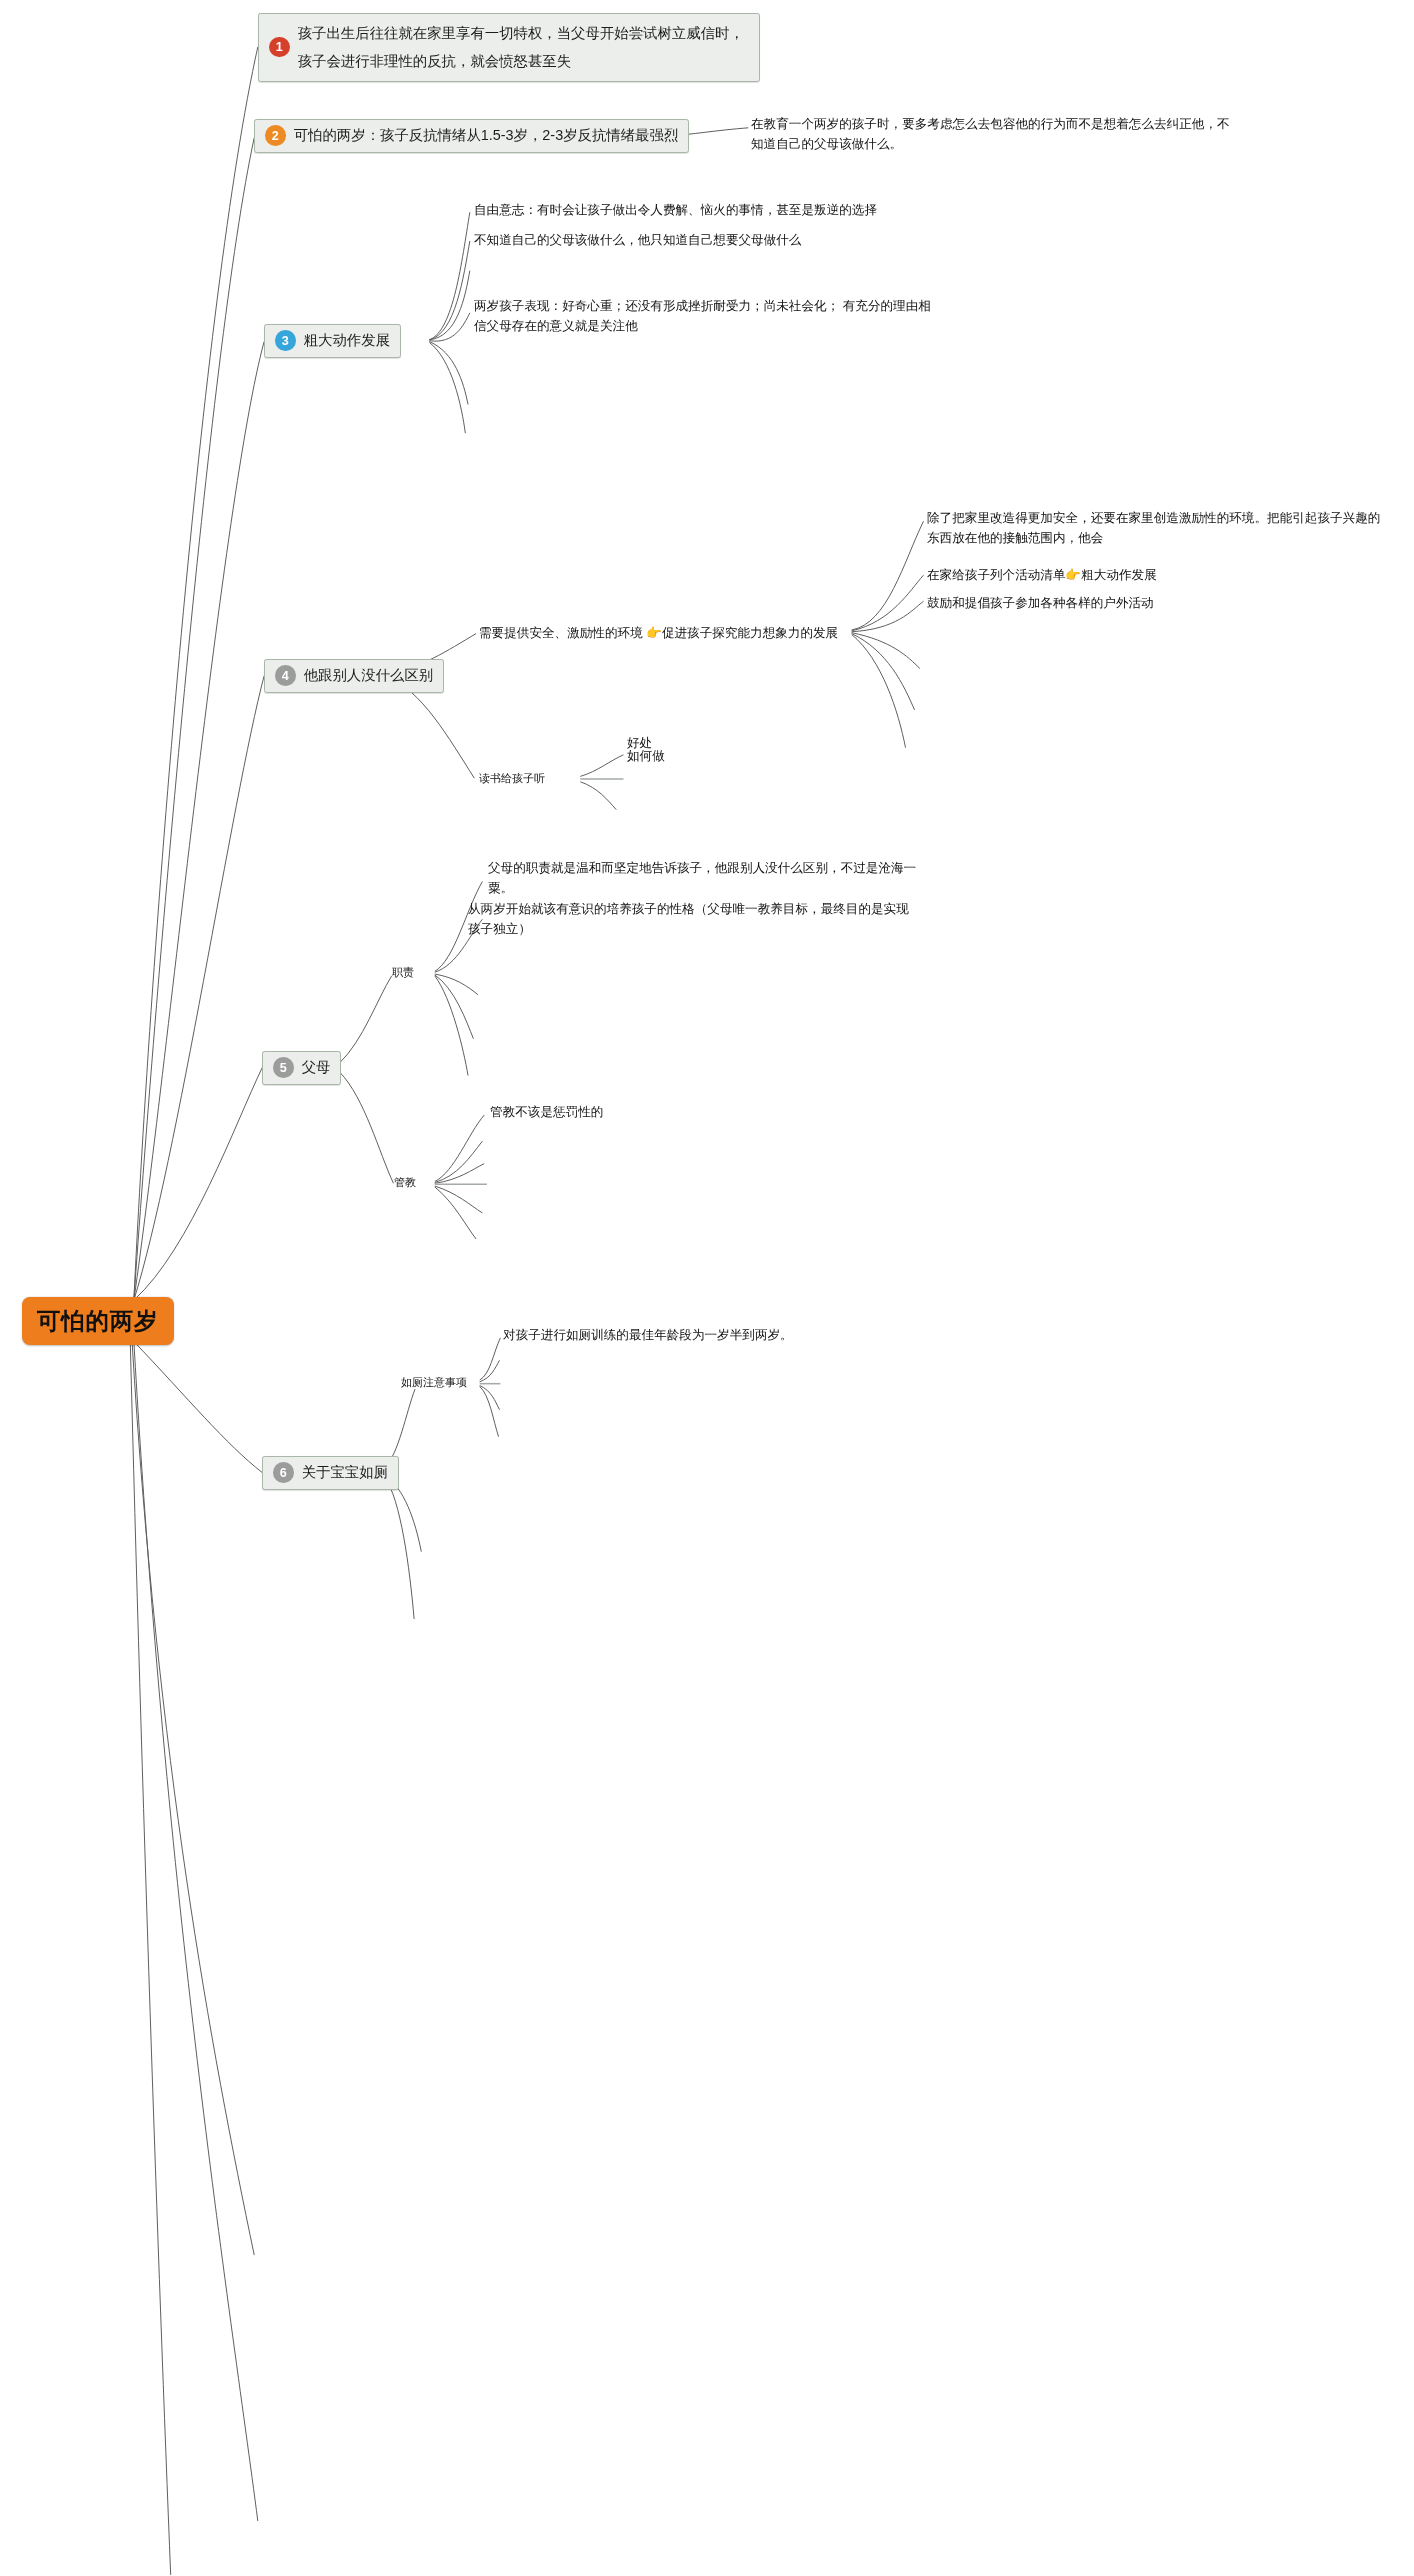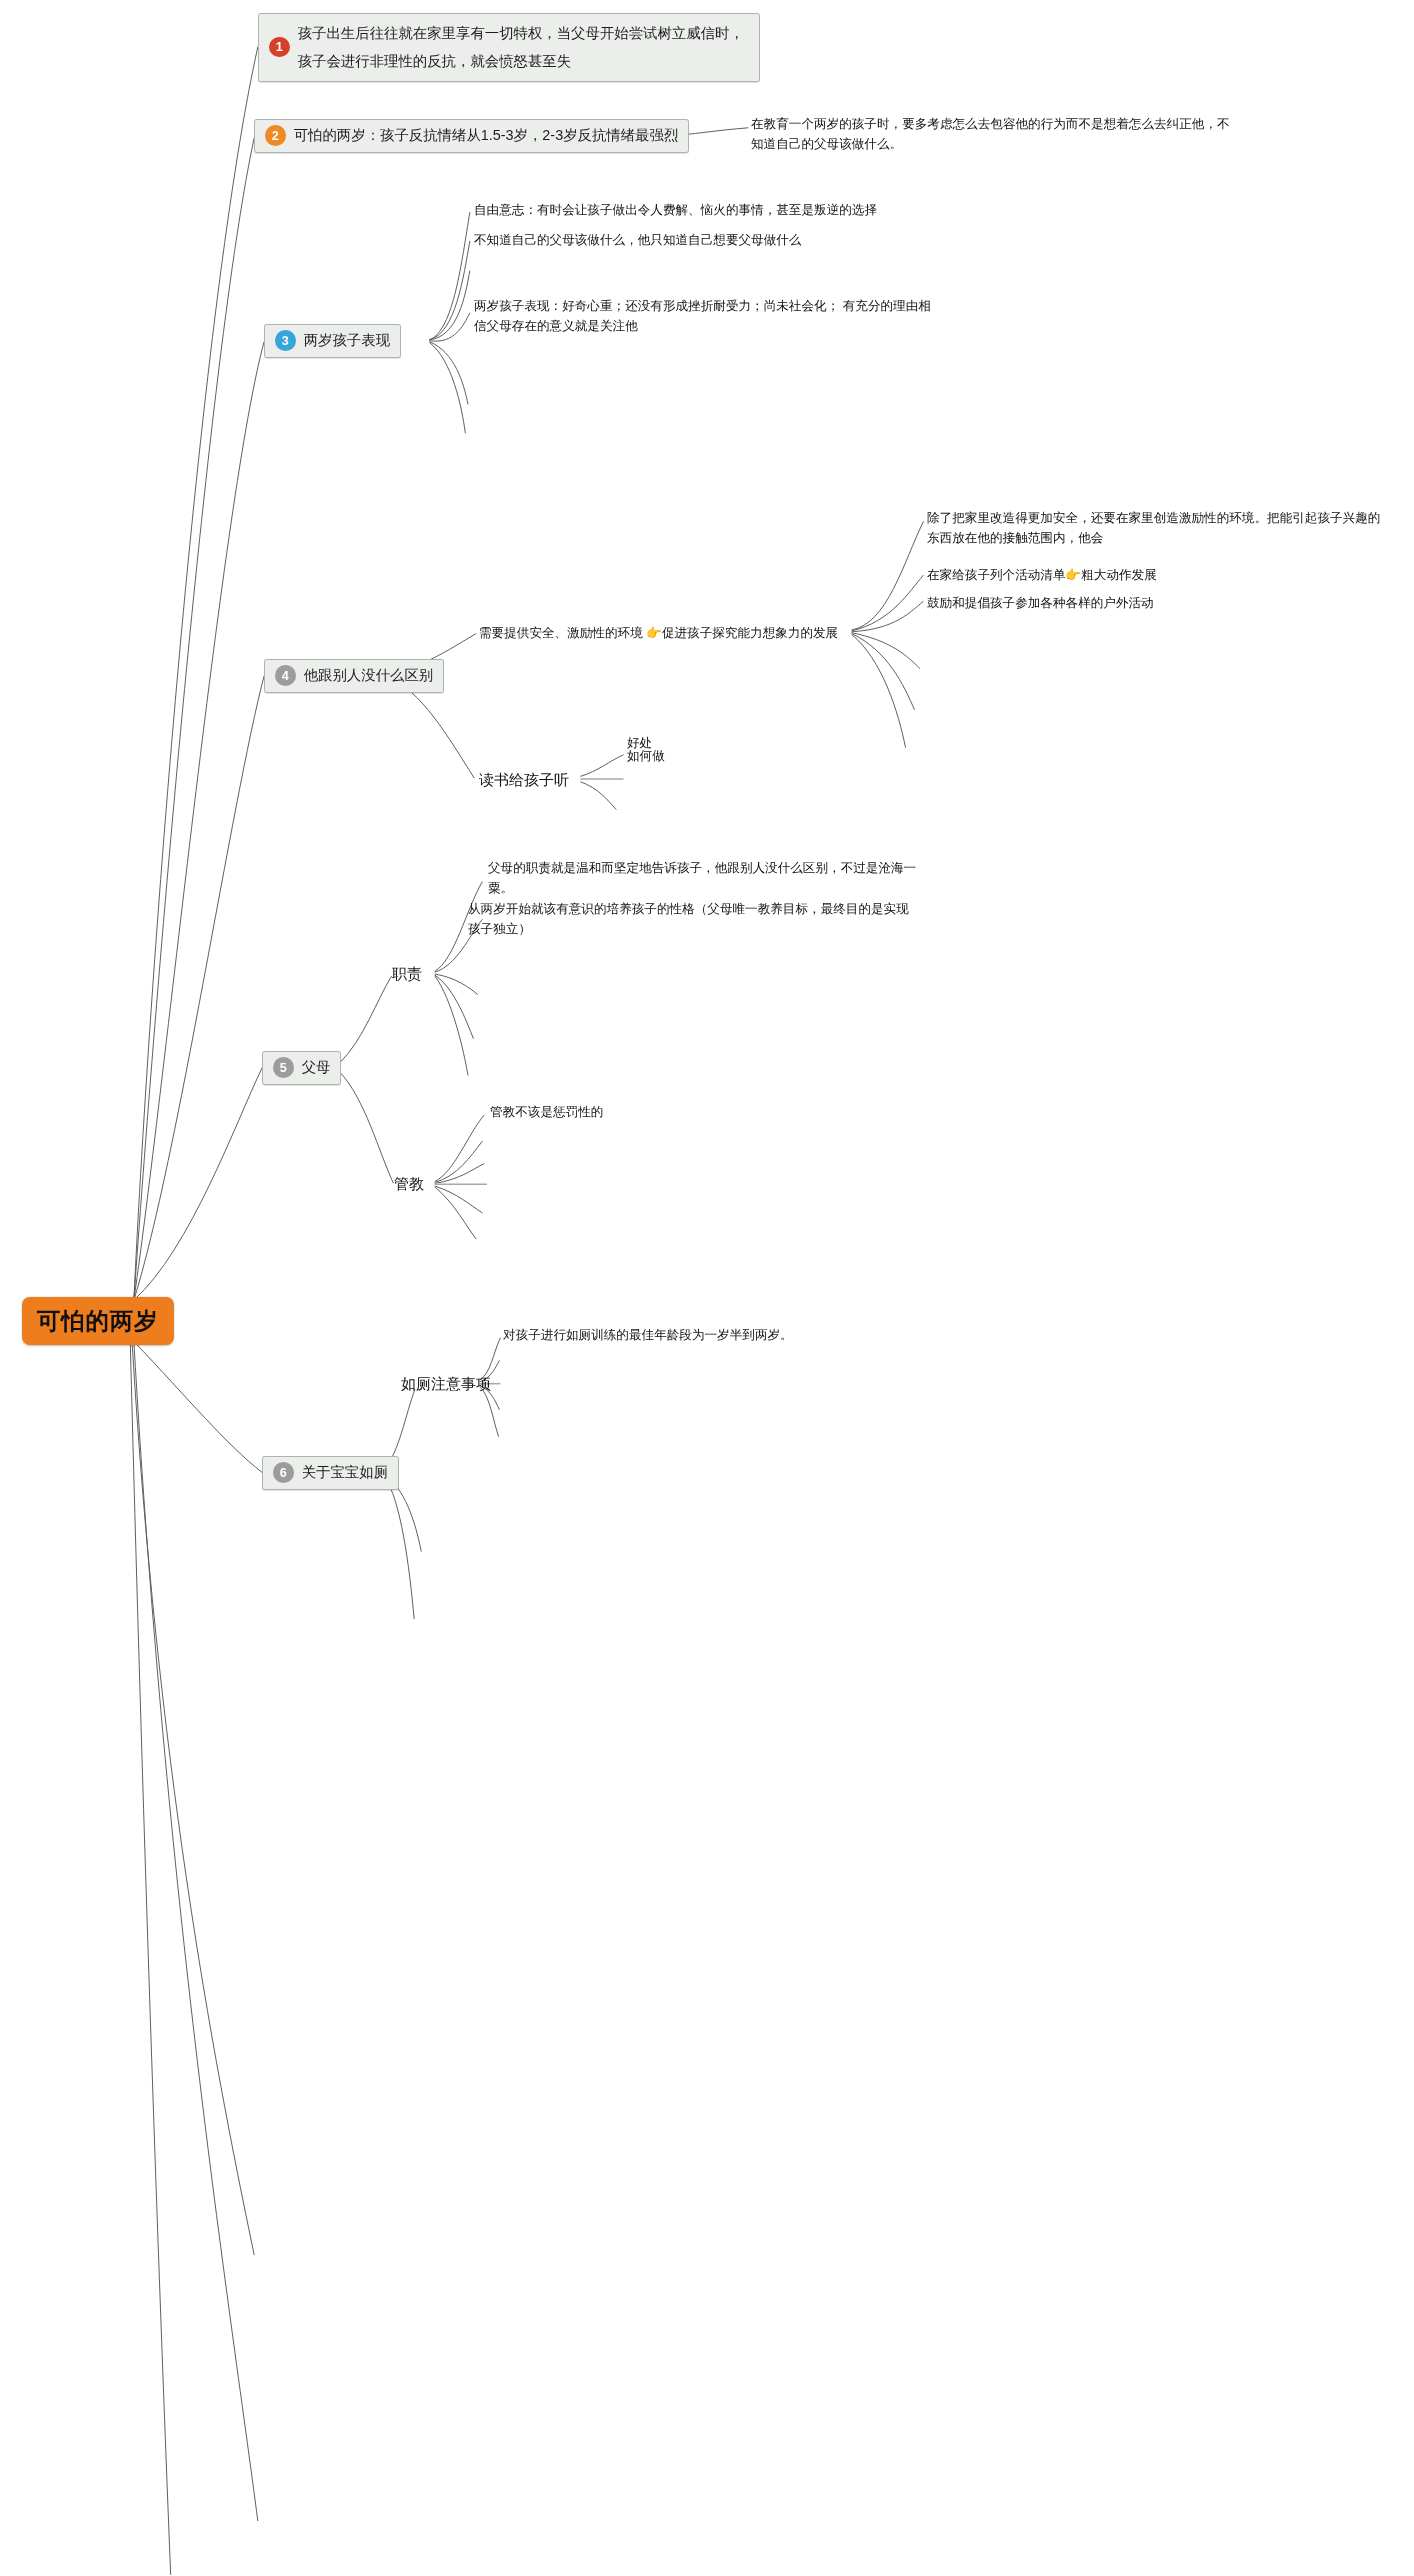--- a/index.html
+++ b/index.html
@@ -29,21 +29,21 @@
   .badge{
     flex:0 0 auto;width:20.7px;height:20.7px;border-radius:50%;
     display:inline-flex;align-items:center;justify-content:center;
     color:#fff;font-size:12.6px;font-weight:bold;line-height:1;
   }
   .leaf{
     position:absolute;font-size:12.6px;line-height:1.55;color:#111;
     white-space:nowrap;
   }
   .leaf.wrap{white-space:normal;}
-  .mid{position:absolute;font-size:15px;color:#111;white-space:nowrap;}
+  .mid{position:absolute;font-size:11px;color:#111;white-space:nowrap;}
 </style>
 </head>
 <body>
 
 <div class="canvas">
 
   <svg class="wires" width="1414" height="2576" viewBox="0 0 1574 2867">
 
     <path d="M149 1447 C168 1050, 225 330, 287 52"></path>
     <path d="M149 1447 C172 1120, 232 390, 283 153"></path>
@@ -114,21 +114,21 @@
   </div>
 
   <div class="topic" style="left:254px;top:119px">
     <span class="badge" style="background-color: rgb(237, 138, 36);">2</span>
     <span>可怕的两岁：孩子反抗情绪从1.5-3岁，2-3岁反抗情绪最强烈</span>
   </div>
   <div class="leaf wrap" style="left:751px;top:115px;width:485px">在教育一个两岁的孩子时，要多考虑怎么去包容他的行为而不是想着怎么去纠正他，不知道自己的父母该做什么。</div>
 
   <div class="topic" style="left:264px;top:324px">
     <span class="badge" style="background-color: rgb(54, 166, 218);">3</span>
-    <span>两岁孩子表现</span>
+    <span>粗大动作发展</span>
   </div>
   <div class="leaf" style="left:474px;top:201px">自由意志：有时会让孩子做出令人费解、恼火的事情，甚至是叛逆的选择</div>
   <div class="leaf" style="left:474px;top:231px">不知道自己的父母该做什么，他只知道自己想要父母做什么</div>
   <div class="leaf wrap" style="left:474px;top:297px;width:460px">两岁孩子表现：好奇心重；还没有形成挫折耐受力；尚未社会化； 有充分的理由相信父母存在的意义就是关注他</div>
 
   <div class="topic" style="left:264px;top:659px">
     <span class="badge" style="background-color: rgb(156, 156, 156);">4</span>
     <span>他跟别人没什么区别</span>
   </div>
   <div class="leaf" style="left:479px;top:624px">需要提供安全、激励性的环境 👉促进孩子探究能力想象力的发展</div>

